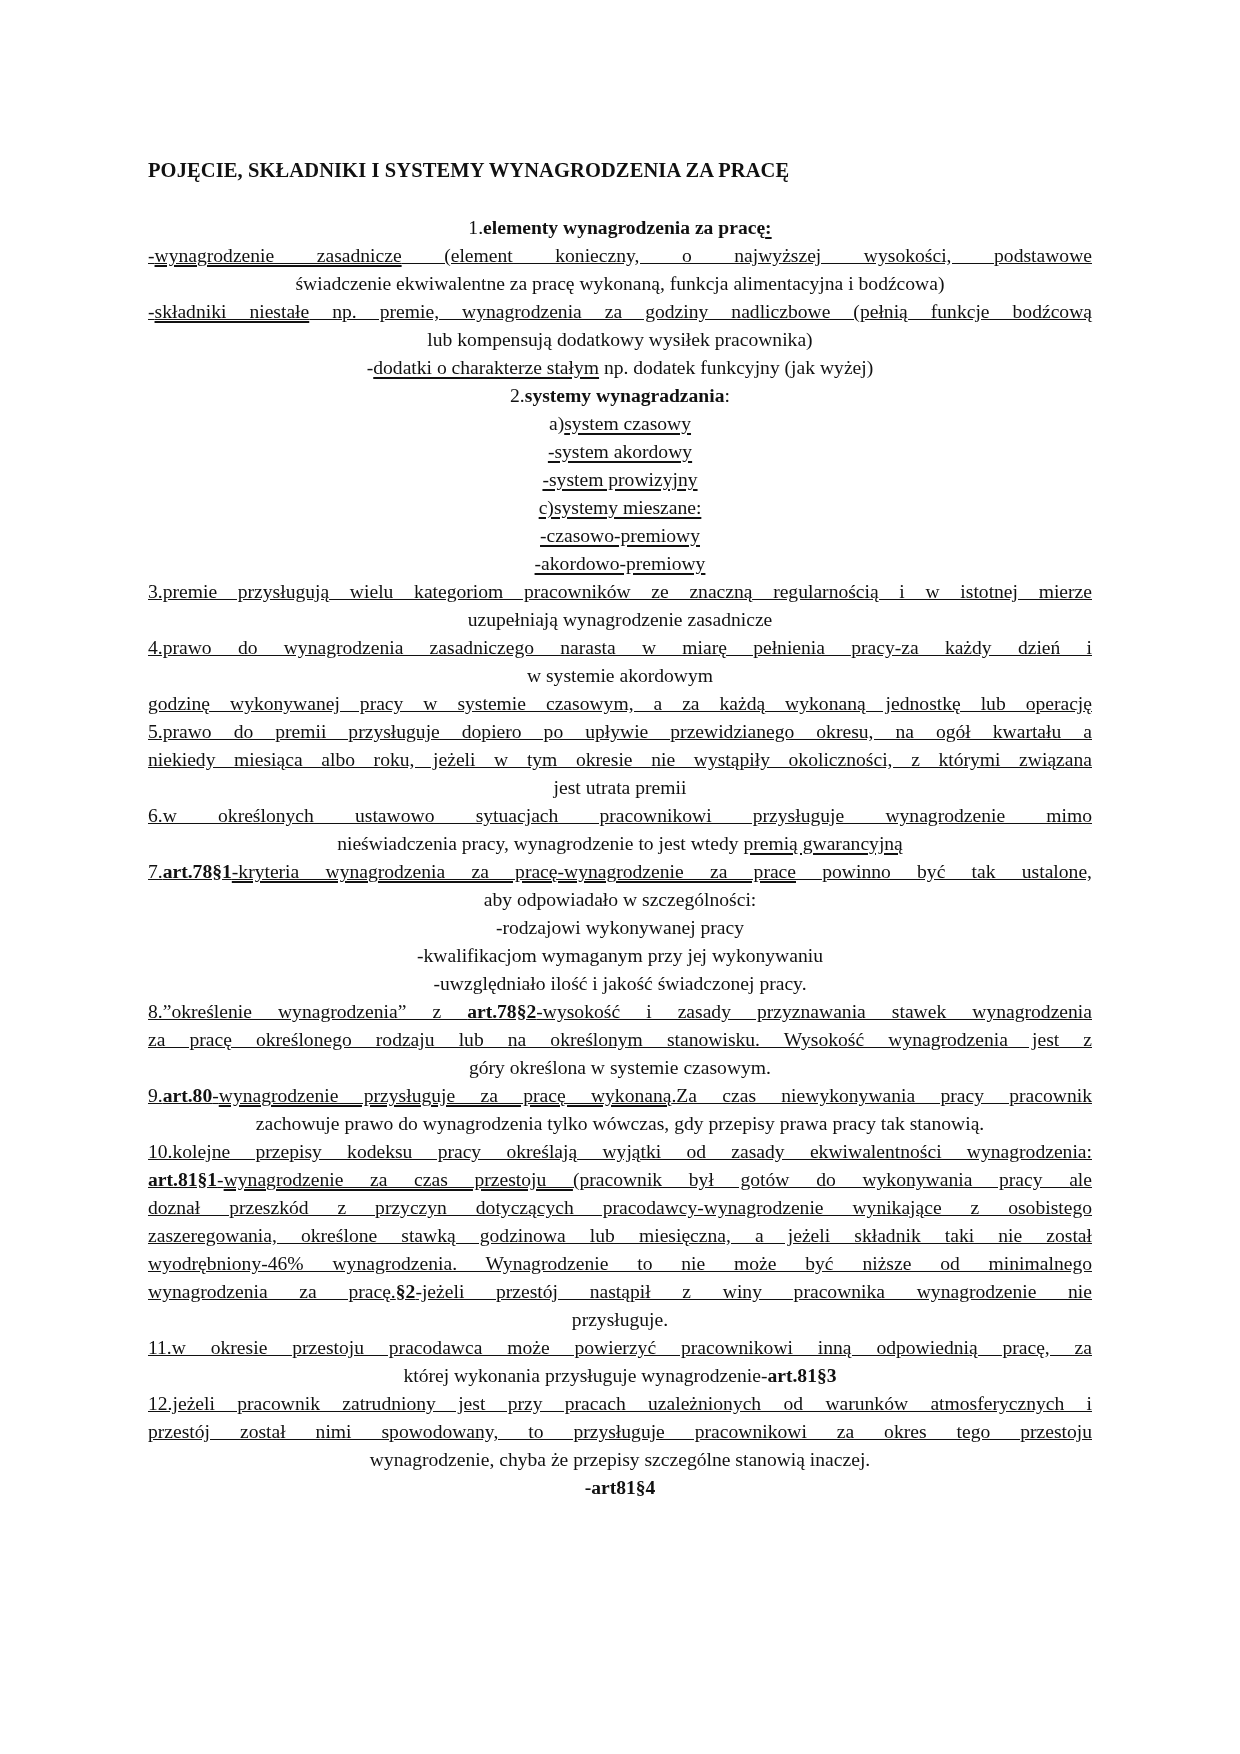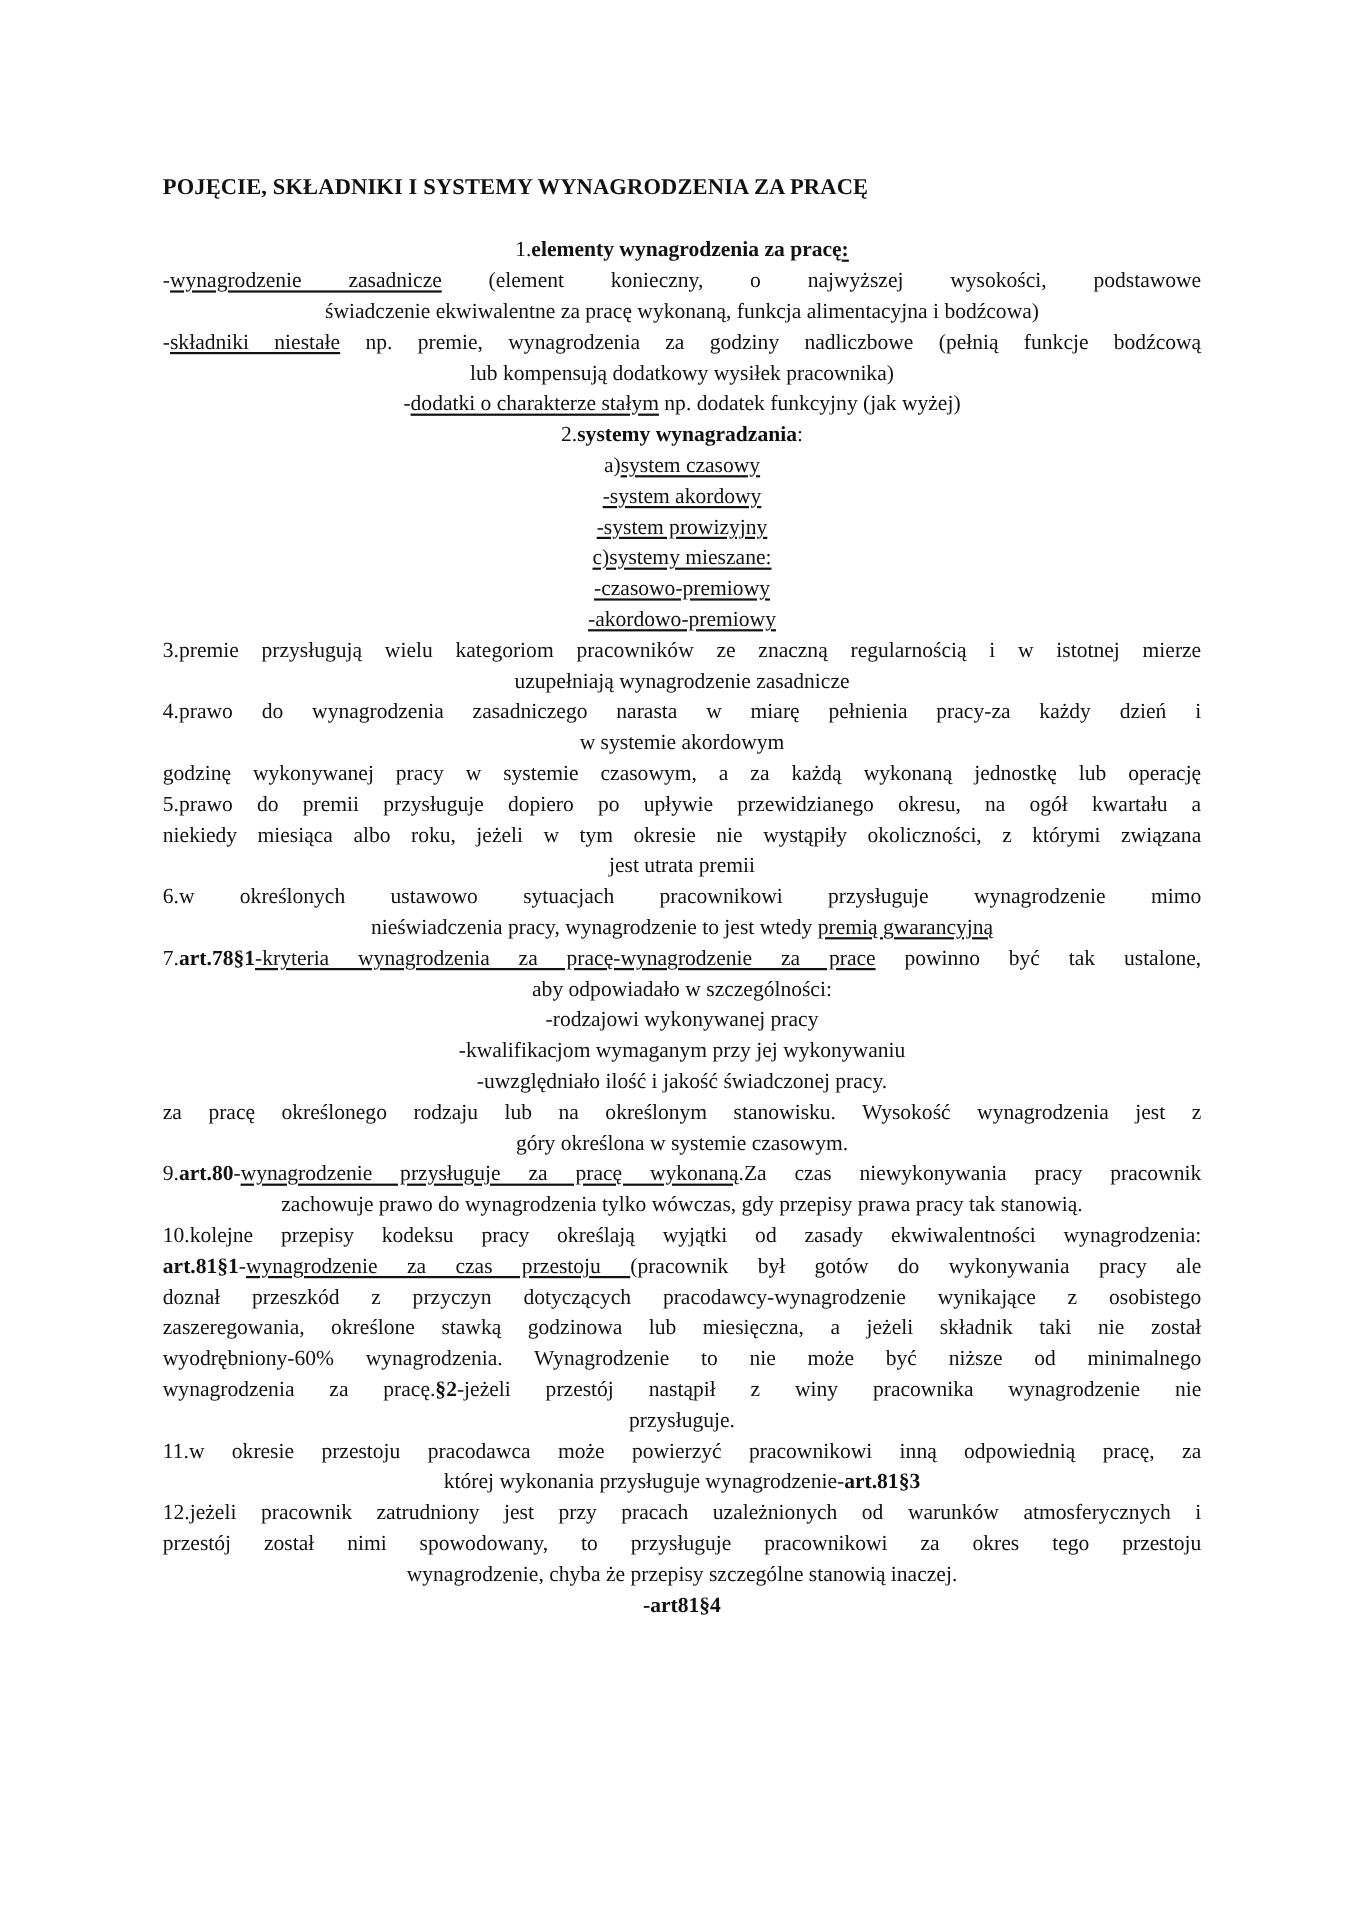--- a/index.html
+++ b/index.html
@@ -11,21 +11,21 @@
     .page {
       position: absolute; left: 148px; top: 140px; width: 944px;
       font-size: 19.6px; line-height: 28px;
     }
     .title {
       font-size: 20.5px; font-weight: bold; letter-spacing: 0.1px;
       margin: 16px 0 0 0; line-height: 28px; height: 28px;
     }
     .spacer { height: 30px; }
     .line { white-space: nowrap; height: 28px; text-align: center; }
-    .justify { text-align: justify; text-align-last: justify; white-space: normal; }
+    .justify { text-align: justify; text-align-last: justify; white-space: normal; text-decoration: underline; }
     .u { text-decoration: underline; text-underline-offset: 3px; text-decoration-thickness: 1.5px; }
     b { font-weight: bold; }
   </style>
 </head>
 <body>
 
 <div class="page">
 
   <div class="title">POJĘCIE, SKŁADNIKI I SYSTEMY WYNAGRODZENIA ZA PRACĘ</div>
   <div class="spacer"></div>
@@ -58,31 +58,32 @@
 
   <div class="line justify">6.w określonych ustawowo sytuacjach pracownikowi przysługuje wynagrodzenie mimo</div>
   <div class="line"><span>nieświadczenia pracy, wynagrodzenie to jest wtedy </span><span class="u">premią gwarancyjną</span></div>
 
   <div class="line justify"><span>7.</span><b>art.78§1</b><span class="u">-kryteria wynagrodzenia za pracę-wynagrodzenie za prace</span><span> powinno być tak ustalone,</span></div>
   <div class="line">aby odpowiadało w szczególności:</div>
   <div class="line">-rodzajowi wykonywanej pracy</div>
   <div class="line">-kwalifikacjom wymaganym przy jej wykonywaniu</div>
   <div class="line">-uwzględniało ilość i jakość świadczonej pracy.</div>
 
+  <div class="line justify"><span>8.”określenie wynagrodzenia” z </span><b>art.78§2</b><span>-wysokość i zasady przyznawania stawek wynagrodzenia</span></div>
   <div class="line justify">za pracę określonego rodzaju lub na określonym stanowisku. Wysokość wynagrodzenia jest z</div>
   <div class="line">góry określona w systemie czasowym.</div>
 
   <div class="line justify"><span>9.</span><b>art.80</b><span>-</span><span class="u">wynagrodzenie przysługuje za pracę wykonaną</span><span>.Za czas niewykonywania pracy pracownik</span></div>
   <div class="line">zachowuje prawo do wynagrodzenia tylko wówczas, gdy przepisy prawa pracy tak stanowią.</div>
 
   <div class="line justify">10.kolejne przepisy kodeksu pracy określają wyjątki od zasady ekwiwalentności wynagrodzenia:</div>
   <div class="line justify"><b>art.81§1</b><span>-</span><span class="u">wynagrodzenie za czas przestoju </span><span>(pracownik był gotów do wykonywania pracy ale</span></div>
   <div class="line justify">doznał przeszkód z przyczyn dotyczących pracodawcy-wynagrodzenie wynikające z osobistego</div>
   <div class="line justify">zaszeregowania, określone stawką godzinowa lub miesięczna, a jeżeli składnik taki nie został</div>
-  <div class="line justify">wyodrębniony-60% wynagrodzenia. Wynagrodzenie to nie może być niższe od minimalnego</div>
+  <div class="line justify">wyodrębniony-46% wynagrodzenia. Wynagrodzenie to nie może być niższe od minimalnego</div>
   <div class="line justify"><span>wynagrodzenia za pracę.</span><b>§2</b><span>-jeżeli przestój nastąpił z winy pracownika wynagrodzenie nie</span></div>
   <div class="line">przysługuje.</div>
 
   <div class="line justify">11.w okresie przestoju pracodawca może powierzyć pracownikowi inną odpowiednią pracę, za</div>
   <div class="line"><span>której wykonania przysługuje wynagrodzenie-</span><b>art.81§3</b></div>
 
   <div class="line justify">12.jeżeli pracownik zatrudniony jest przy pracach uzależnionych od warunków atmosferycznych i</div>
   <div class="line justify">przestój został nimi spowodowany, to  przysługuje pracownikowi za okres tego przestoju</div>
   <div class="line">wynagrodzenie, chyba że przepisy szczególne stanowią inaczej.</div>
   <div class="line"><b>-art81§4</b></div>

